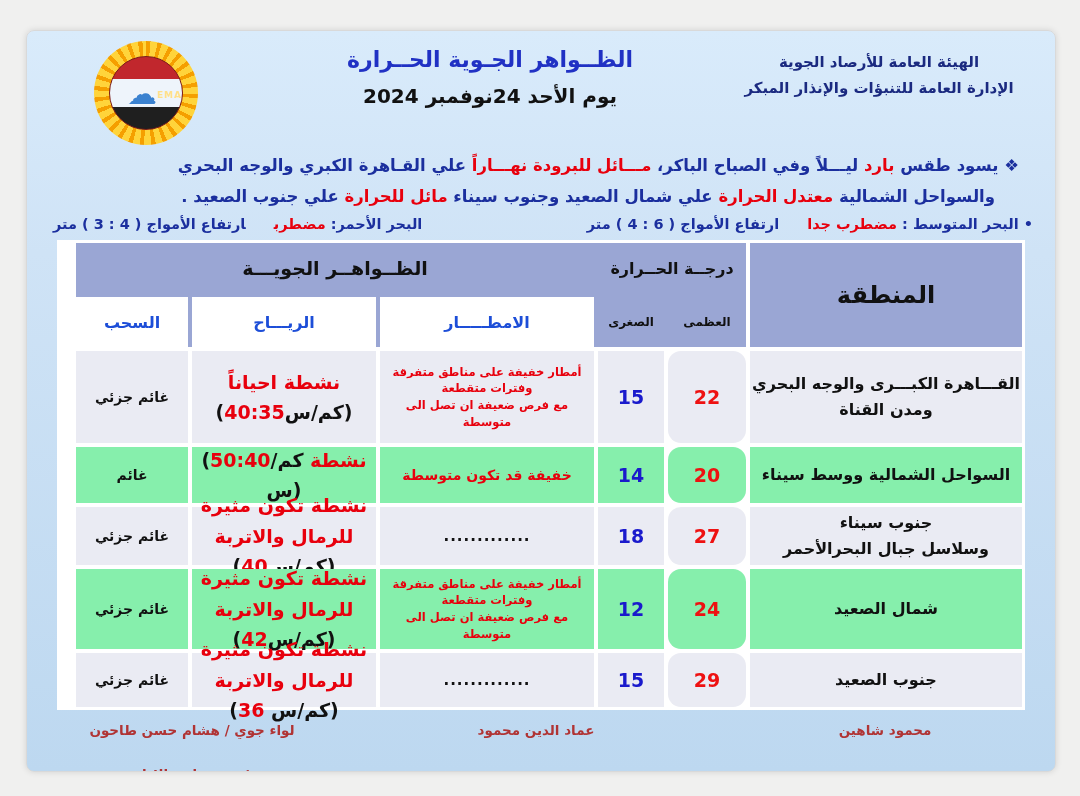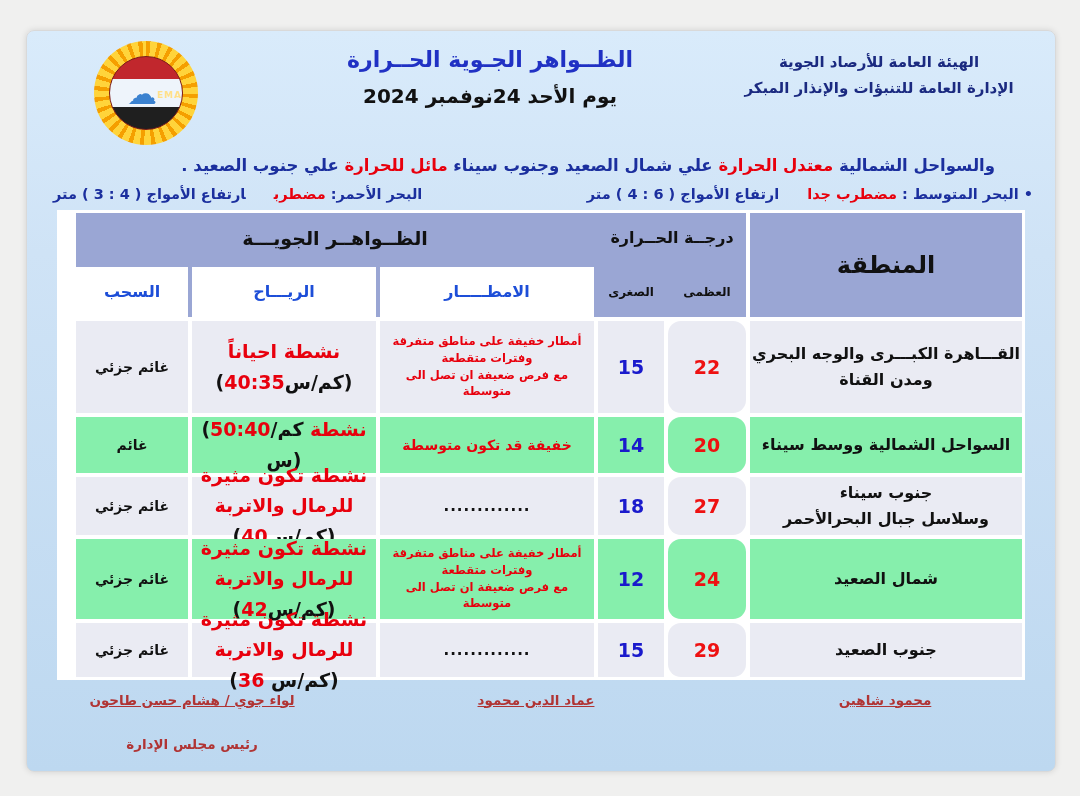--- a/index.html
+++ b/index.html
@@ -59,21 +59,21 @@
   .tmin-c{font-size:19px;color:#1a1acc;}
   .rain-sm{font-size:11.5px;line-height:1.45;}
   .rain-md{font-size:14px;}
   .dots{font-size:15px;letter-spacing:1px;color:#111;}
   .wind-c{font-size:19px;line-height:1.6;padding:12px 8px;}
   .cloud-c{font-size:14px;}
   .wnum{direction:ltr;unicode-bidi:isolate;}
   
   .foot{display:flex;justify-content:space-between;padding:12px 30px 0 30px;
         color:#b03434;font-weight:700;font-size:13.5px;text-align:center;}
-  .fcol .fname{margin-bottom:28px;text-decoration:underline;}
+  .fcol .fname{margin-bottom:28px;}
   .fcol-r{width:280px;} .fcol-c{width:380px;} .fcol-l{width:270px;}
 </style>
 </head>
 <body>
 
 <div class="doc">
 
   <div class="hdr">
     <div class="org">
       <div>الهيئة العامة للأرصاد الجوية</div>
@@ -88,20 +88,22 @@
         <div class="rays"></div>
         <div class="core">
           <div class="ema">EMA</div>
           <div class="cloud-glyph">☁</div>
         </div>
       </div>
     </div>
   </div>
 
   <div class="para">
+    <div><span class="blue-t">❖</span>
+      <span class="blue-t">يسود طقس </span><span class="red-t">بارد</span><span class="blue-t"> ليـــلاً وفي الصباح الباكر، </span><span class="red-t">مـــائل للبرودة نهـــاراً</span><span class="blue-t"> علي القـاهرة الكبري والوجه البحري</span></div>
     <div class="ln2"><span class="blue-t">والسواحل الشمالية </span><span class="red-t">معتدل الحرارة</span><span class="blue-t"> علي شمال الصعيد وجنوب سيناء </span><span class="red-t">مائل للحرارة</span><span class="blue-t"> علي جنوب الصعيد .</span></div>
   </div>
 
   <div class="sea">
     <div class="sea-item">
       <span class="blue-t">•  البحر المتوسط : </span><span class="red-t">مضطرب جدا</span><span class="wave-group"><span class="blue-t">ارتفاع الأمواج</span> <span dir="ltr" class="blue-t">( 4 : 6 )</span> <span class="blue-t">متر</span></span>
     </div>
     <div class="sea-item">
       <span class="blue-t">البحر الأحمر: </span><span class="red-t">مضطرب</span><span class="wave-group"><span class="blue-t">ارتفاع الأمواج</span> <span dir="ltr" class="blue-t">( 3 : 4 )</span> <span class="blue-t">متر</span></span>
     </div>

